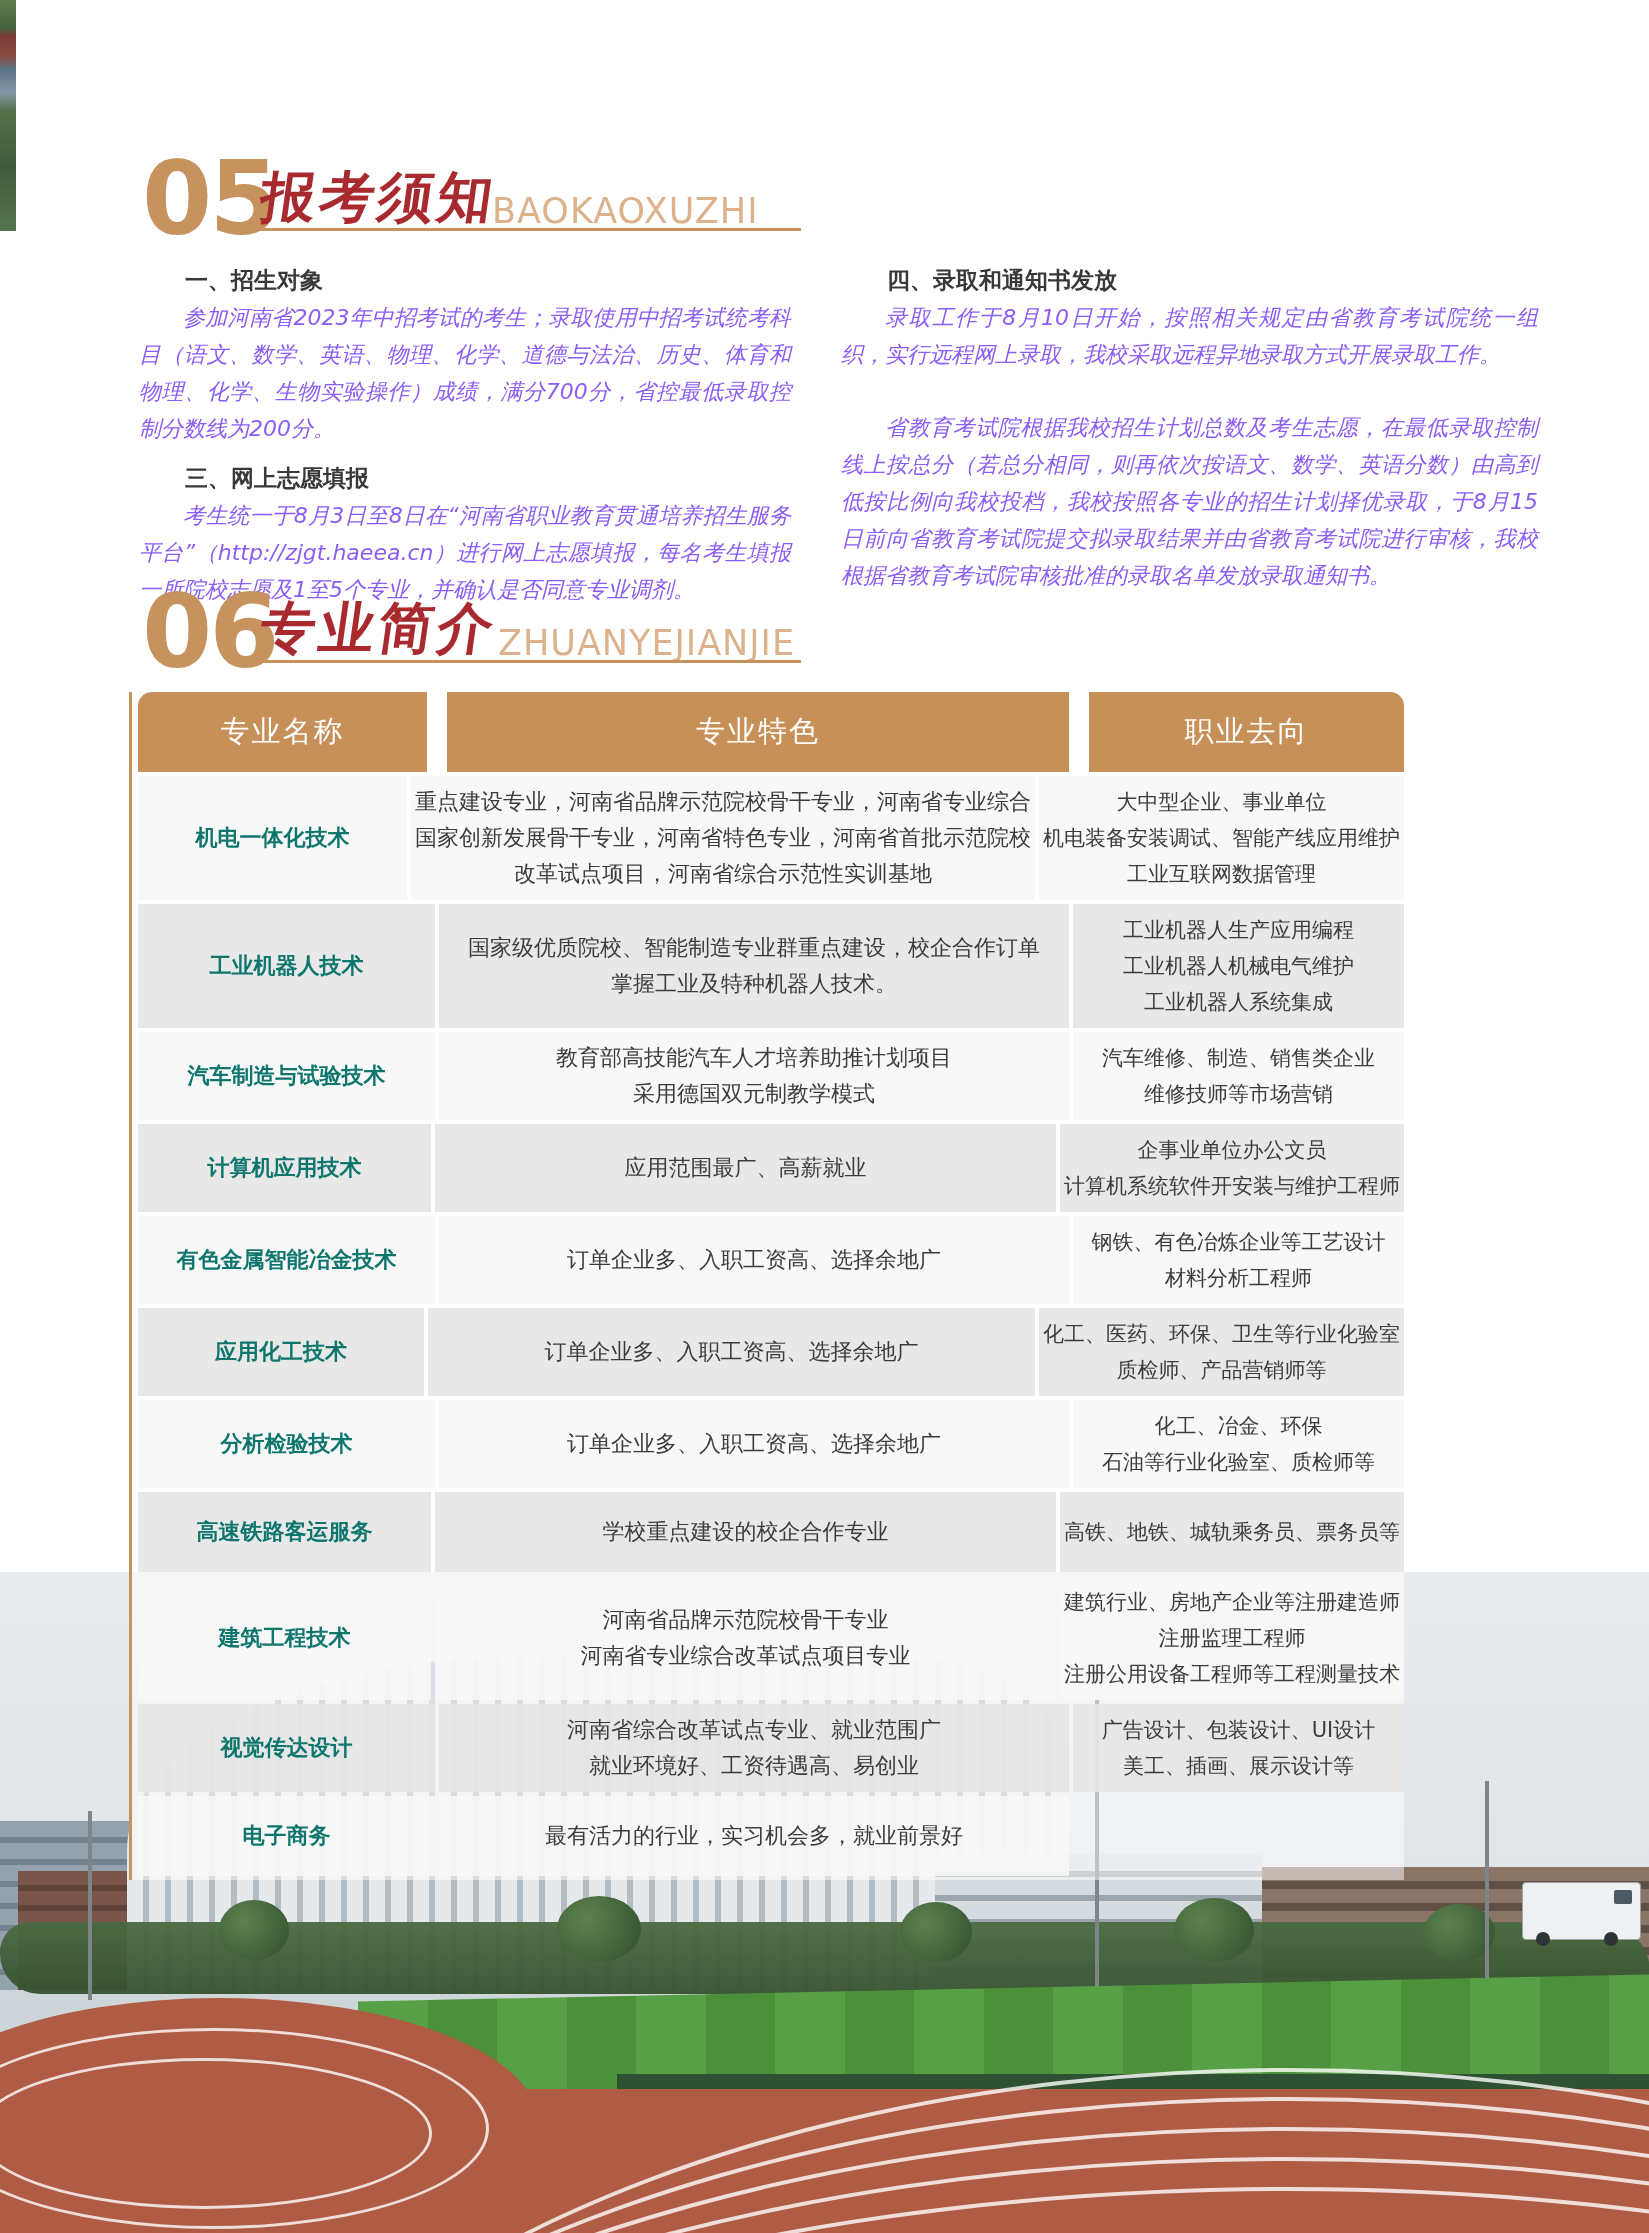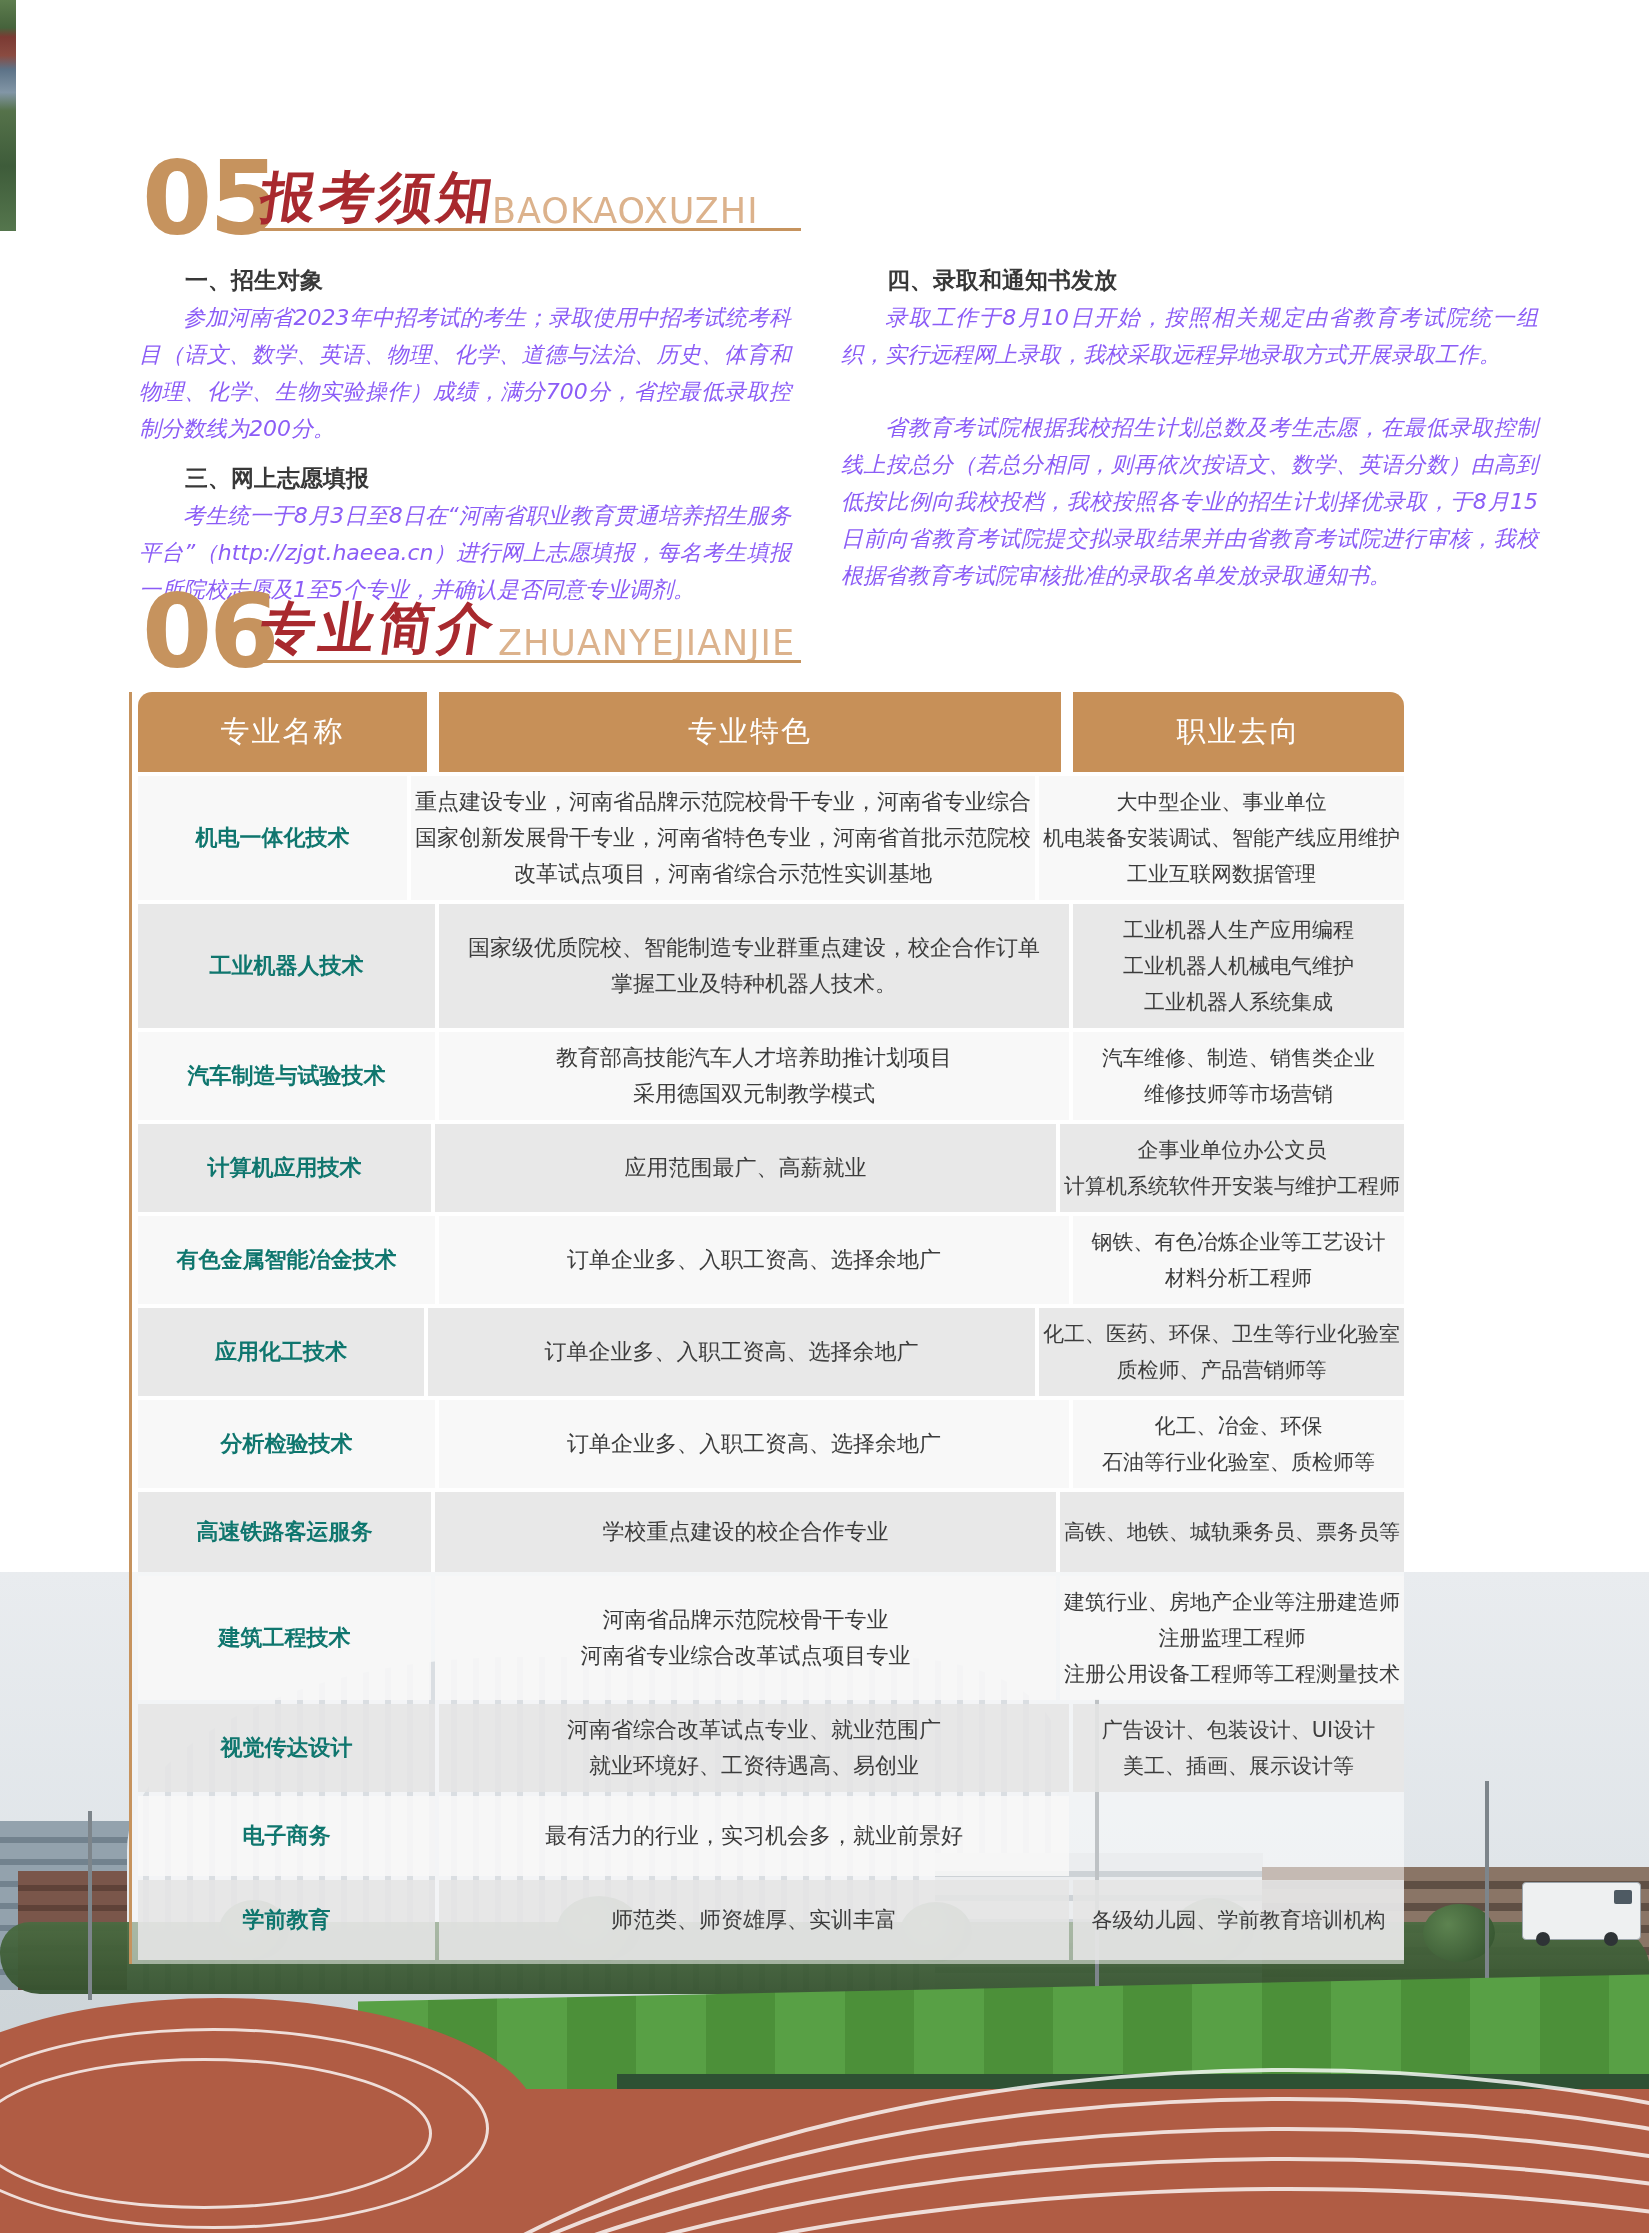--- a/index.html
+++ b/index.html
@@ -20,21 +20,21 @@
   .textcol{position:absolute;top:249px;}
   .textcol.leftcol{left:139px;width:652px;}
   .textcol.rightcol{left:841px;width:697px;}
   .notice-heading{font-size:23px;font-weight:bold;color:#383838;line-height:38px;margin:12px 0 0 2em;}
   .notice-p{font-size:22px;color:#8b5cf6;line-height:37px;text-align:justify;text-indent:2em;margin:0;font-style:italic;}
   .notice-p + .notice-p{margin-top:36px;}
 
   
   .mtable{position:absolute;left:129px;top:692px;width:1266px;border-left:3px solid #c6935e;
     padding-left:6px;background:rgba(255,255,255,0.5);z-index:2;}
-  .thead{display:flex;gap:12px;height:80px;margin-bottom:4px;justify-content:flex-end;}
+  .thead{display:flex;gap:20px;height:80px;margin-bottom:4px;justify-content:flex-end;}
   .hcell{background:#c79058;color:#ffffff;font-size:29px;display:flex;align-items:center;justify-content:center;letter-spacing:2px;}
   .hc1{width:289px;border-top-left-radius:14px;}
   .hc2{width:622px;}
   .hc3{flex:1;border-top-right-radius:14px;}
   .trow{display:flex;gap:4px;margin-bottom:4px;}
   .cell{display:flex;flex-direction:column;justify-content:center;align-items:center;text-align:center;
     padding:8px 4px;font-size:22px;line-height:36px;color:#3c3c3c;min-height:64px;}
   .c1{width:289px;font-size:22px;font-weight:bold;color:#0f766e;}
   .c2{width:622px;}
   .c3{flex:1;font-size:21px;}
@@ -275,26 +275,17 @@
           </div>
   </div>
 
   <div class="trow light">
     <div class="cell c1">电子商务</div>
     <div class="cell c2">
             <div class="cell-line">最有活力的行业，实习机会多，就业前景好</div>
           </div>
   </div>
 
-  <div class="trow dark">
-    <div class="cell c1">学前教育</div>
-    <div class="cell c2">
-            <div class="cell-line">师范类、师资雄厚、实训丰富</div>
-          </div>
-    <div class="cell c3">
-            <div class="cell-line">各级幼儿园、学前教育培训机构</div>
-          </div>
-  </div>
 </div>
   </div>
 
 </div>
 
 
 </body></html>

